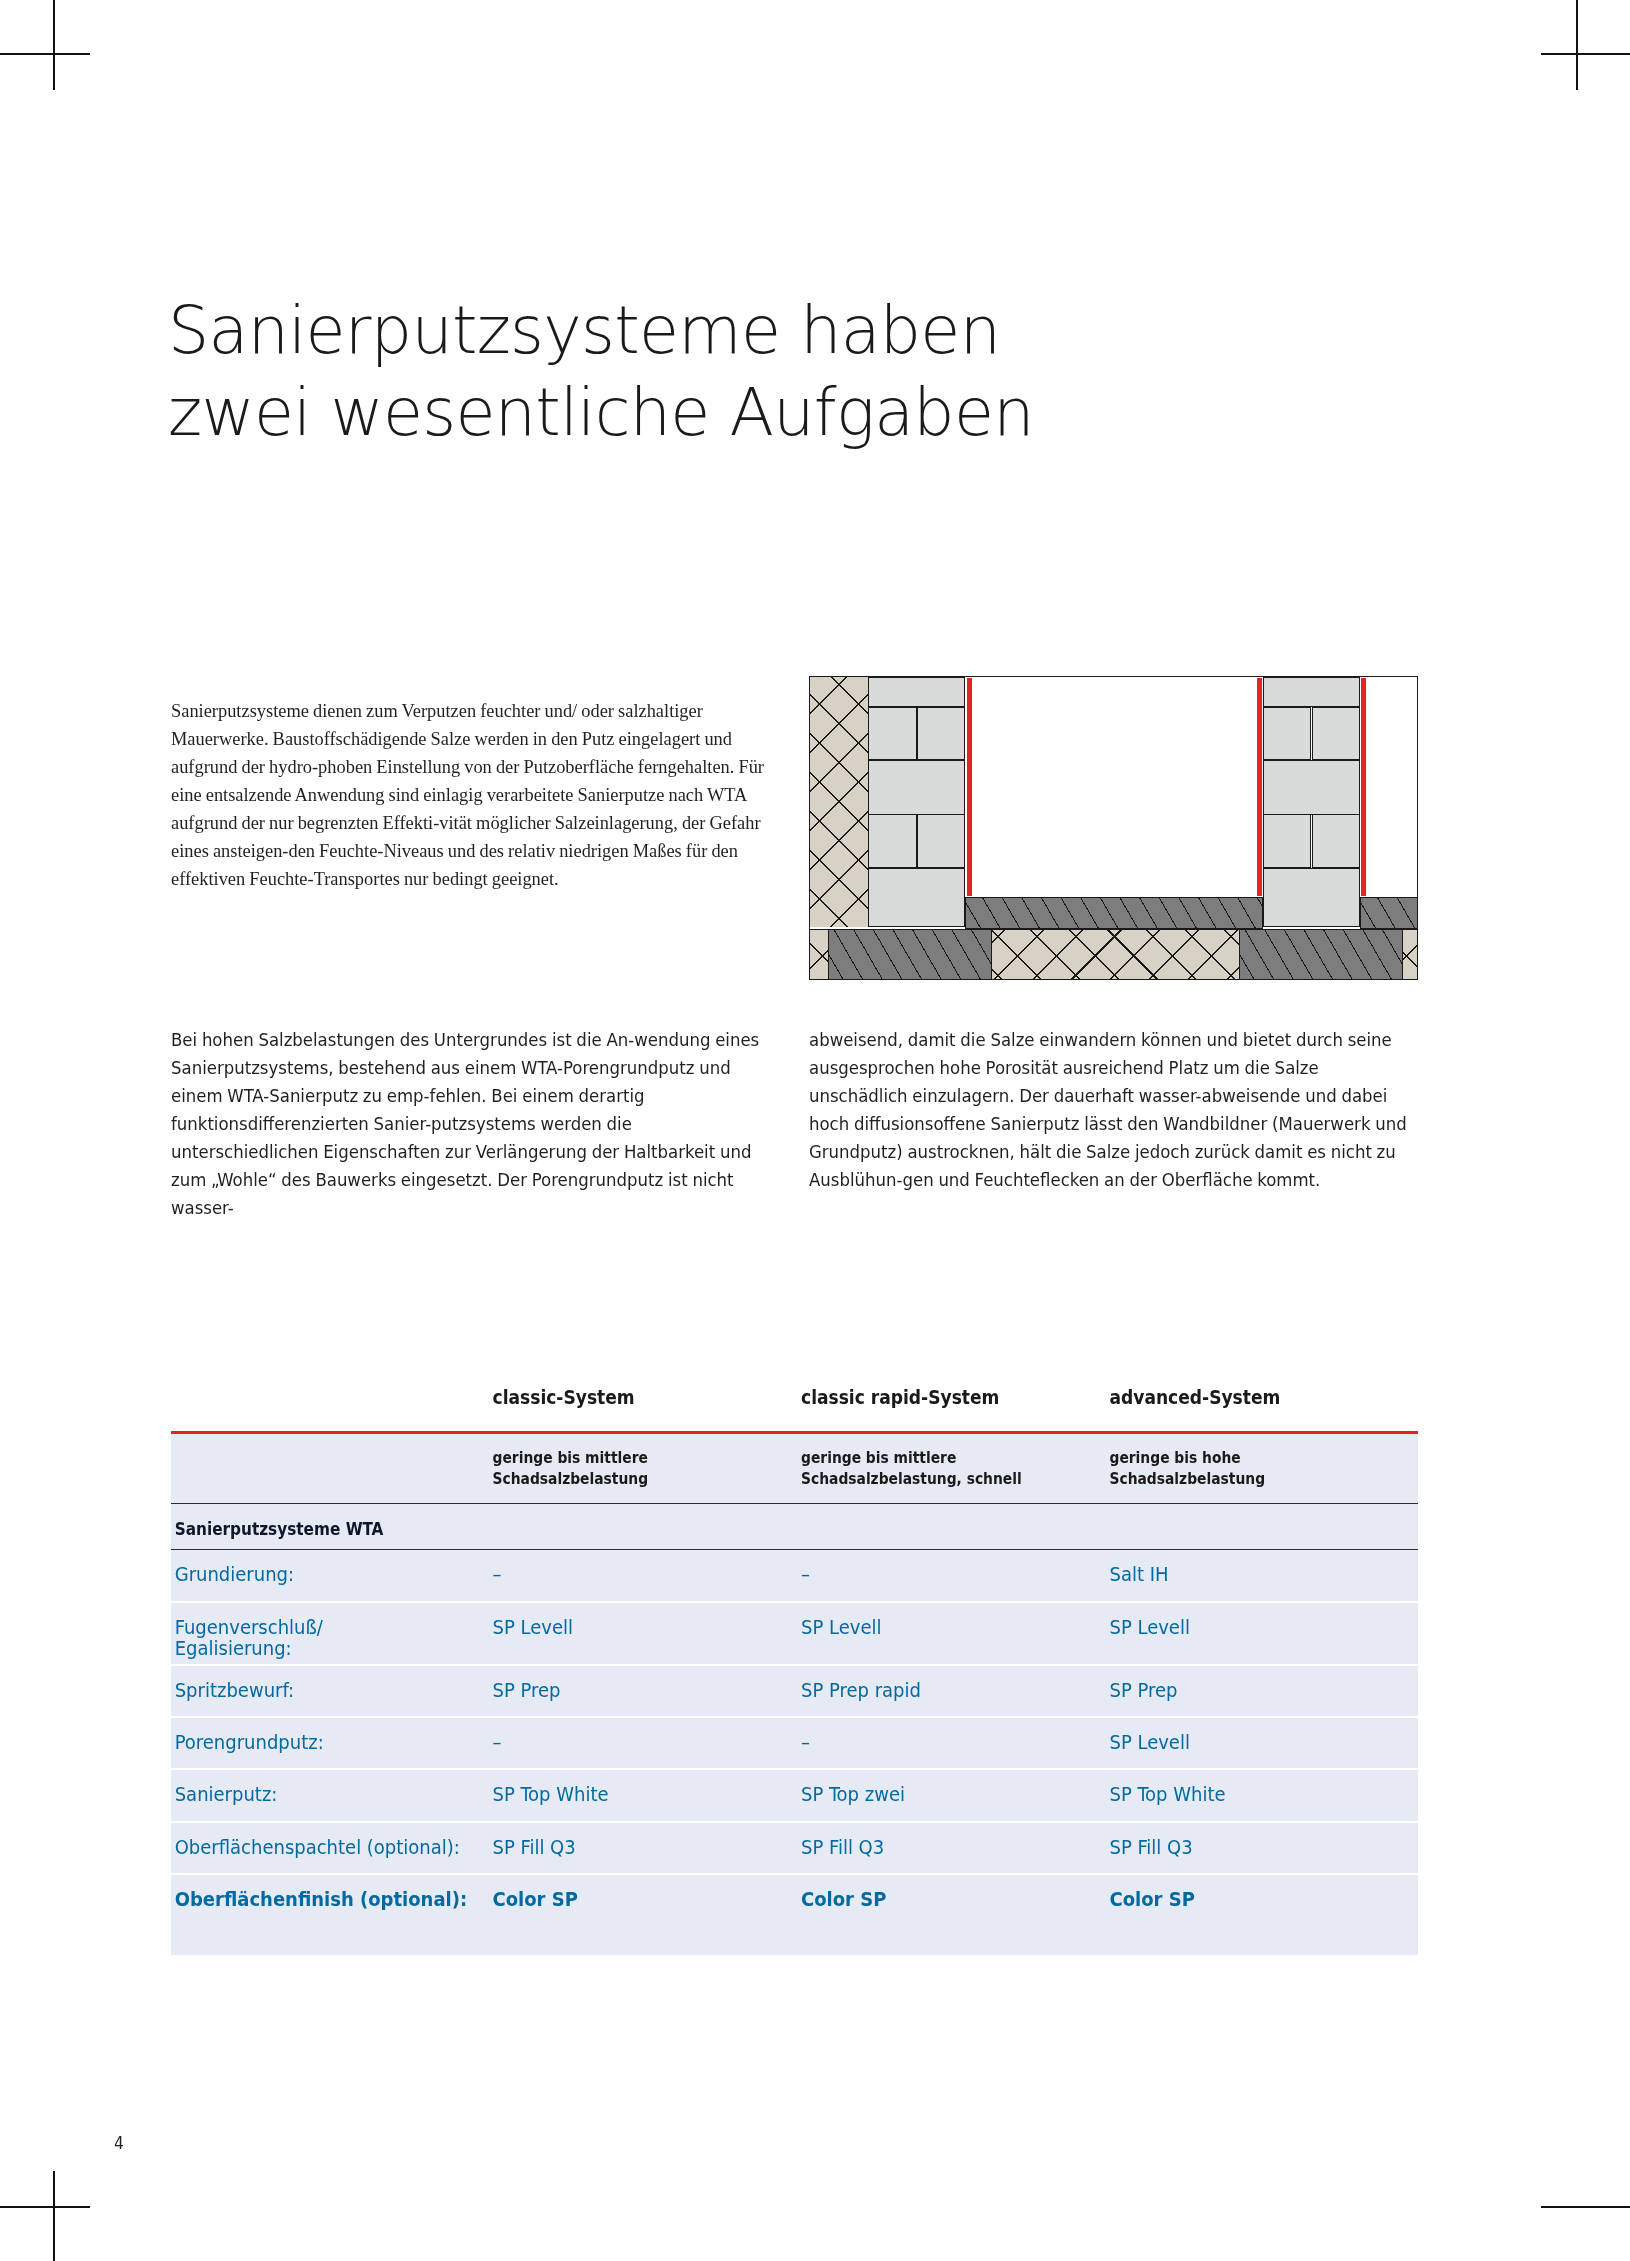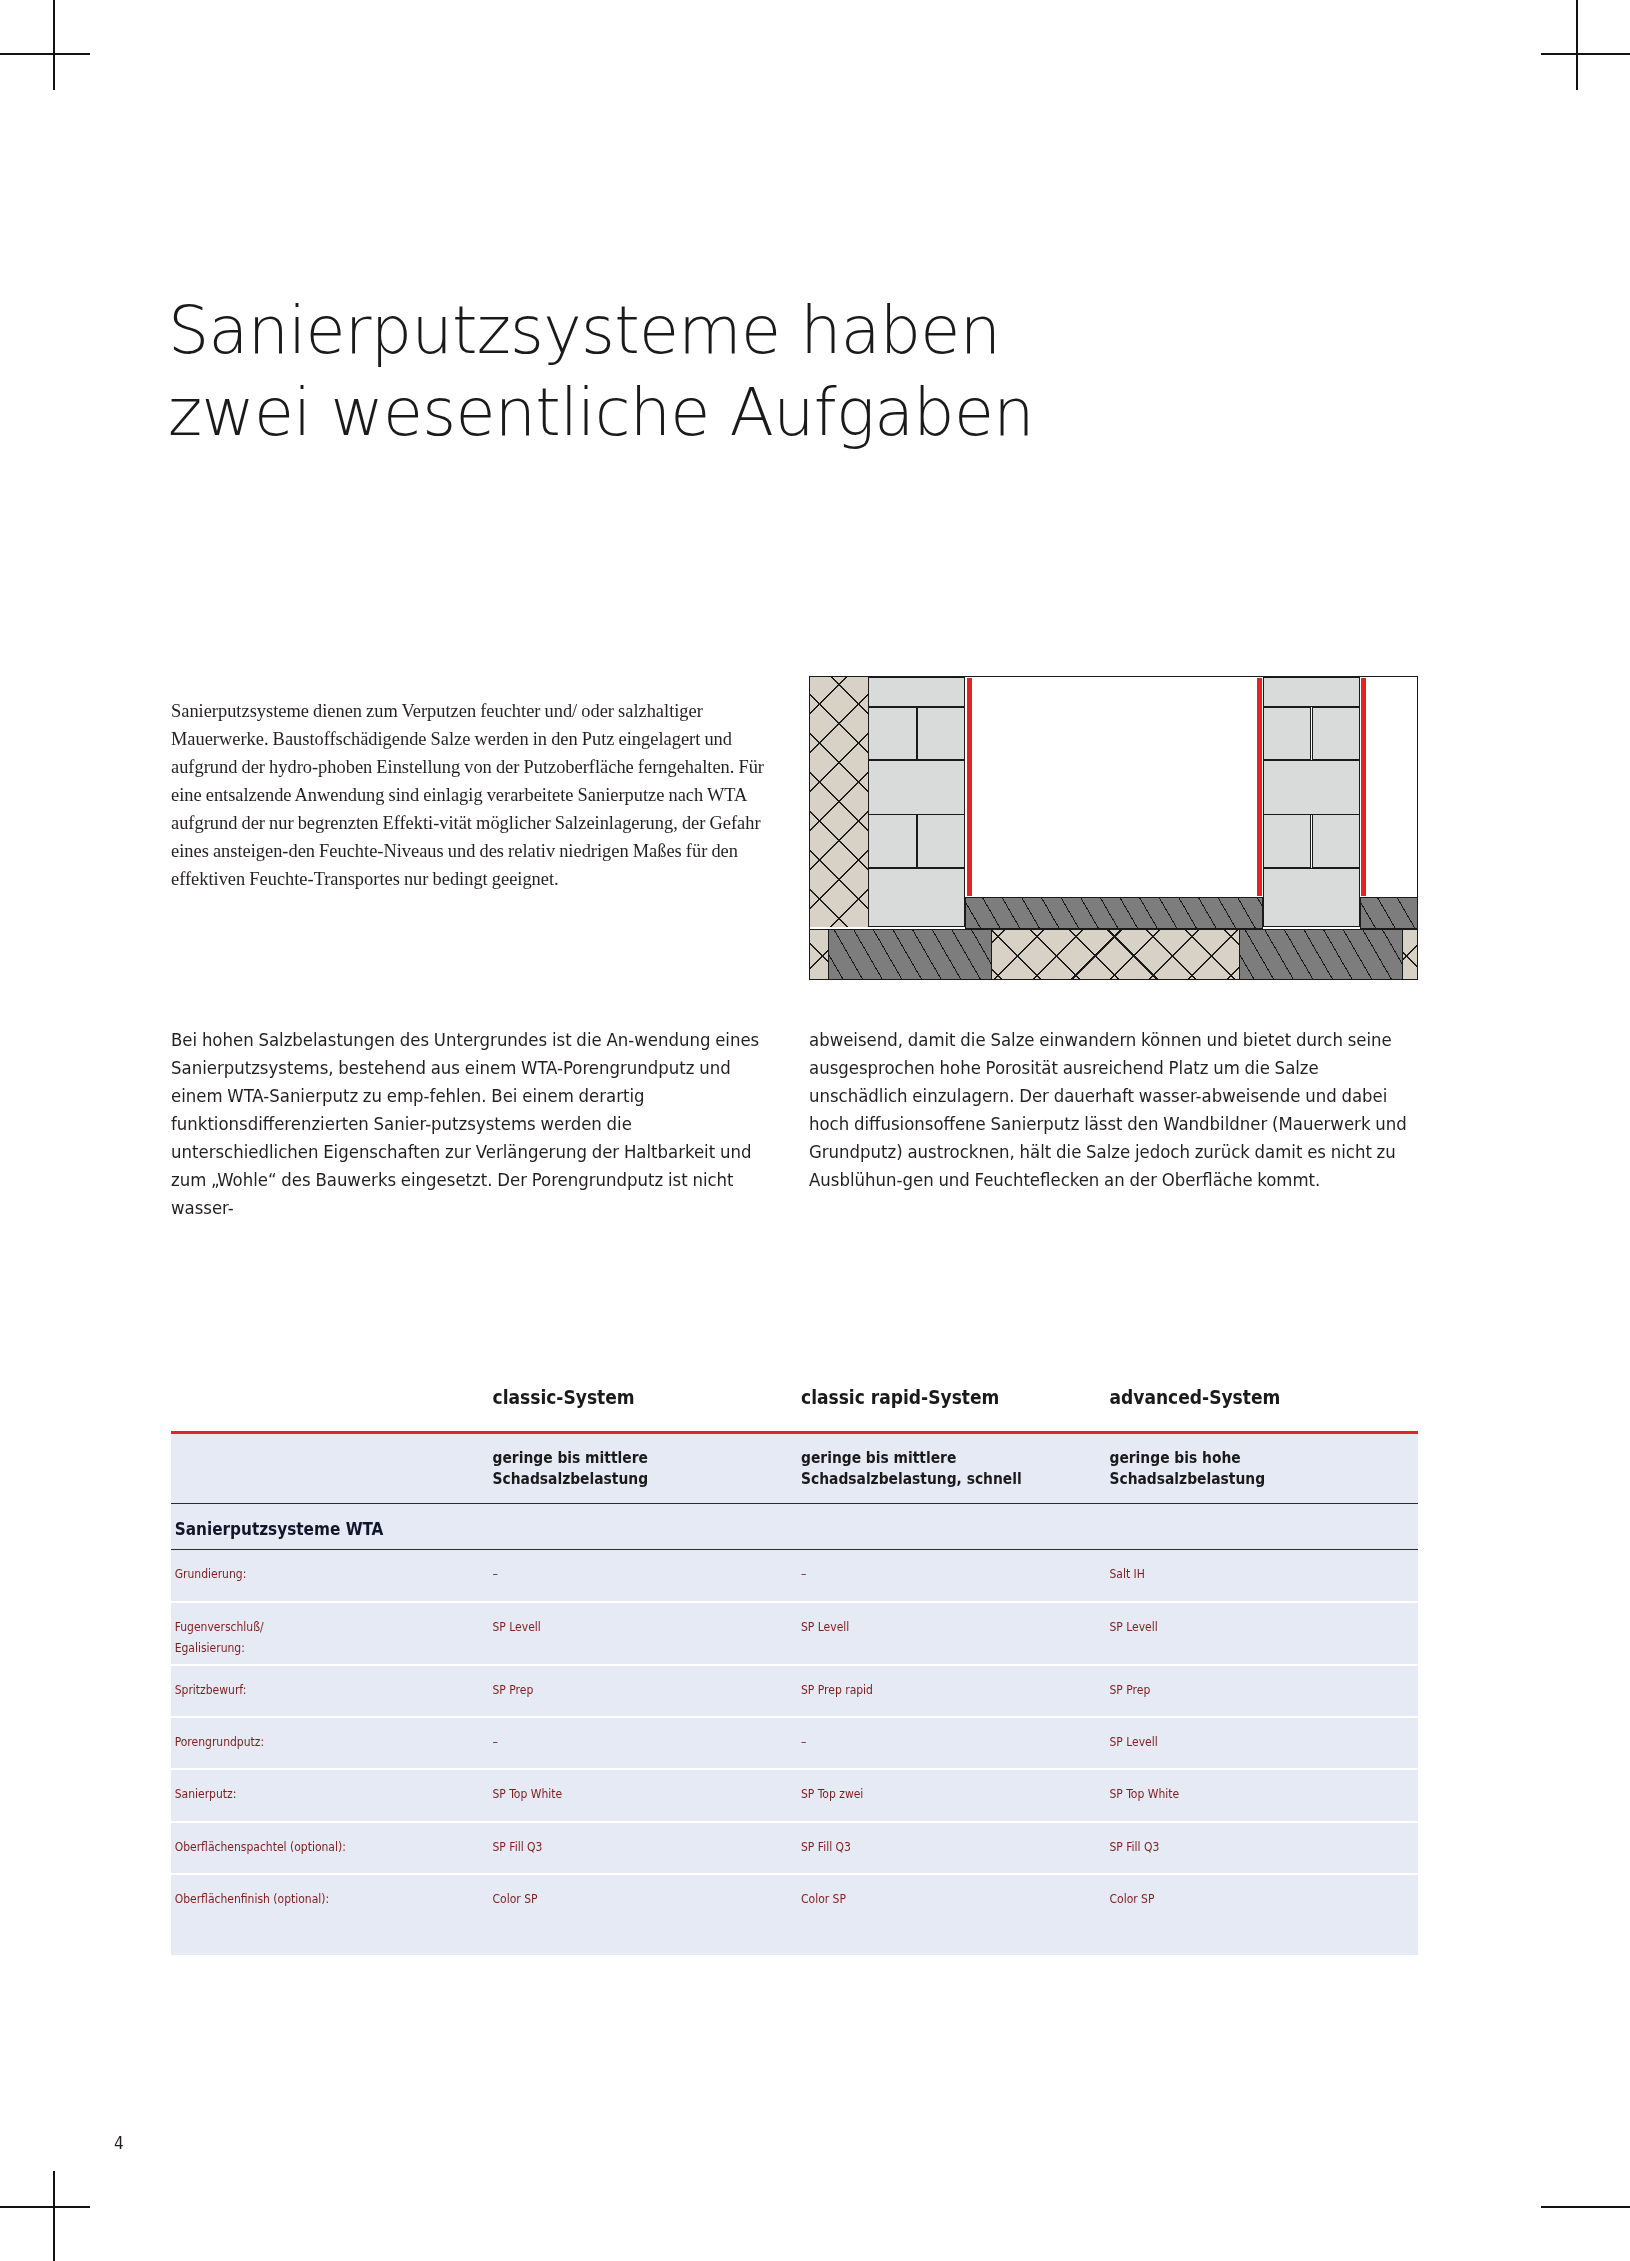--- a/index.html
+++ b/index.html
@@ -136,29 +136,29 @@
   tr.section td {
     background: #e6eaf4;
     font-size: 17px;
     font-weight: 700;
     color: #0f172a;
     padding: 15px 0 10px 0;
     border-bottom: 1.9px solid #2b2b2b;
   }
   tr.drow td {
     background: #e6eaf4;
-    font-size: 12px;
+    font-size: 20px;
     font-weight: 400;
-    color: #7f1d1d;
+    color: #0369a1;
     line-height: 21.4px;
     padding: 14px 0 15px 0;
     border-bottom: 2.3px solid #ffffff;
   }
   tr.drow.tall td { padding-bottom: 4px; }
-  tr.drow:last-child td { border-bottom: none; padding-bottom: 44px; }
+  tr.drow:last-child td { border-bottom: none; padding-bottom: 44px; font-weight: bold; }
 
   td.lbl, th.lbl { padding-left: 3.7px !important; }
 
   
   #pagenum {
     position: absolute;
     left: 114px;
     top: 2133px;
     font-family: "DejaVu Sans", sans-serif;
     font-stretch: condensed;

